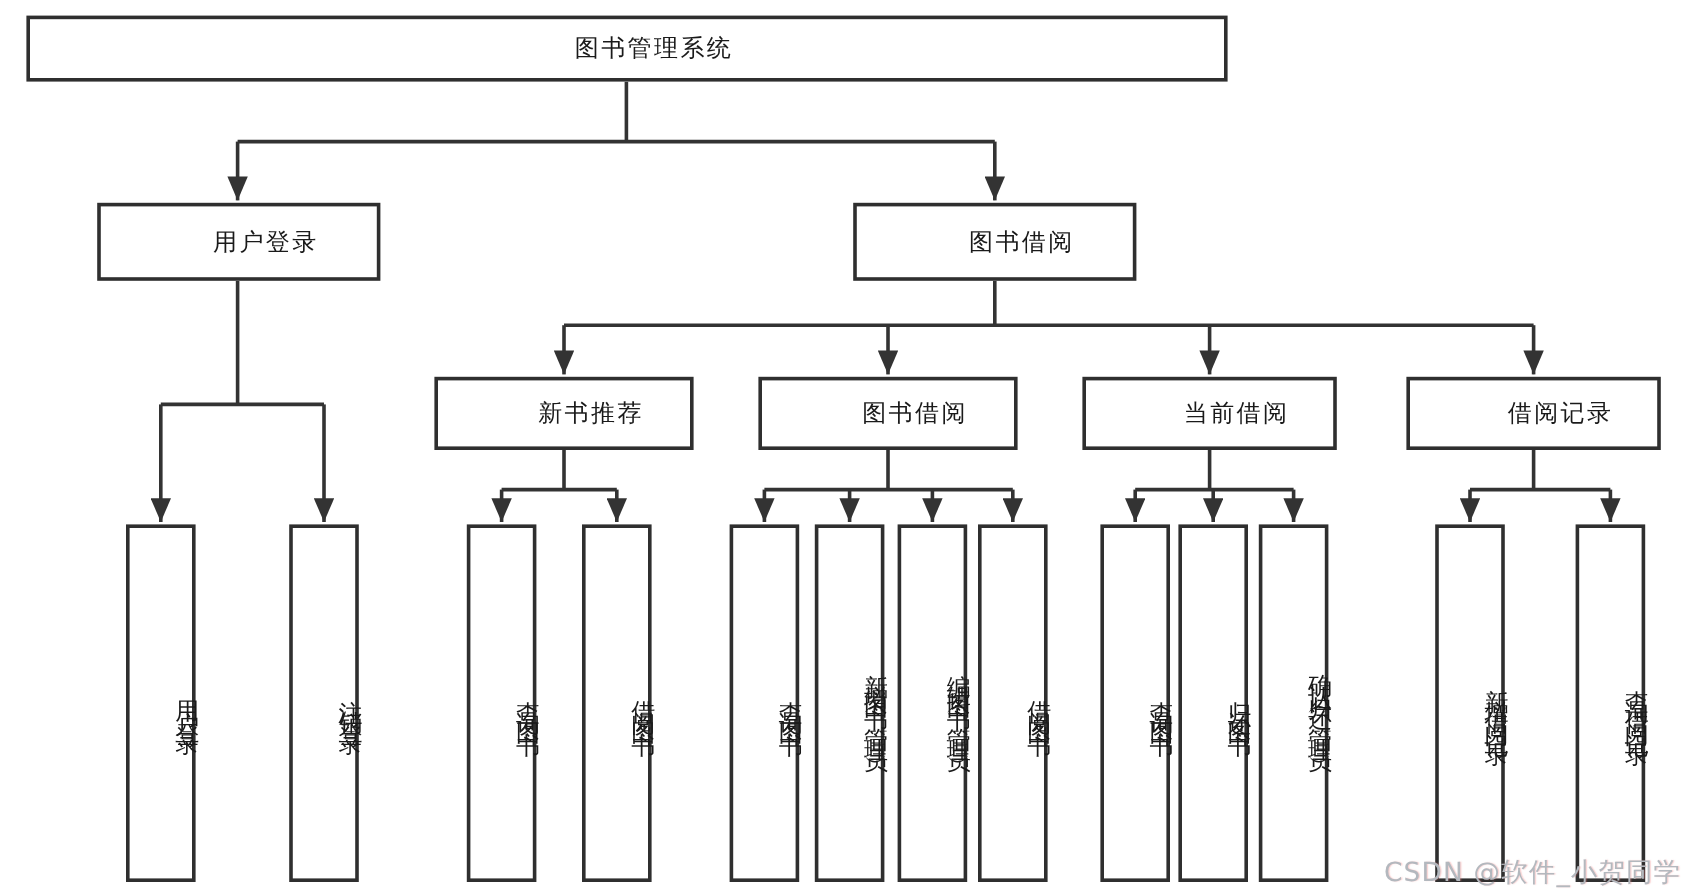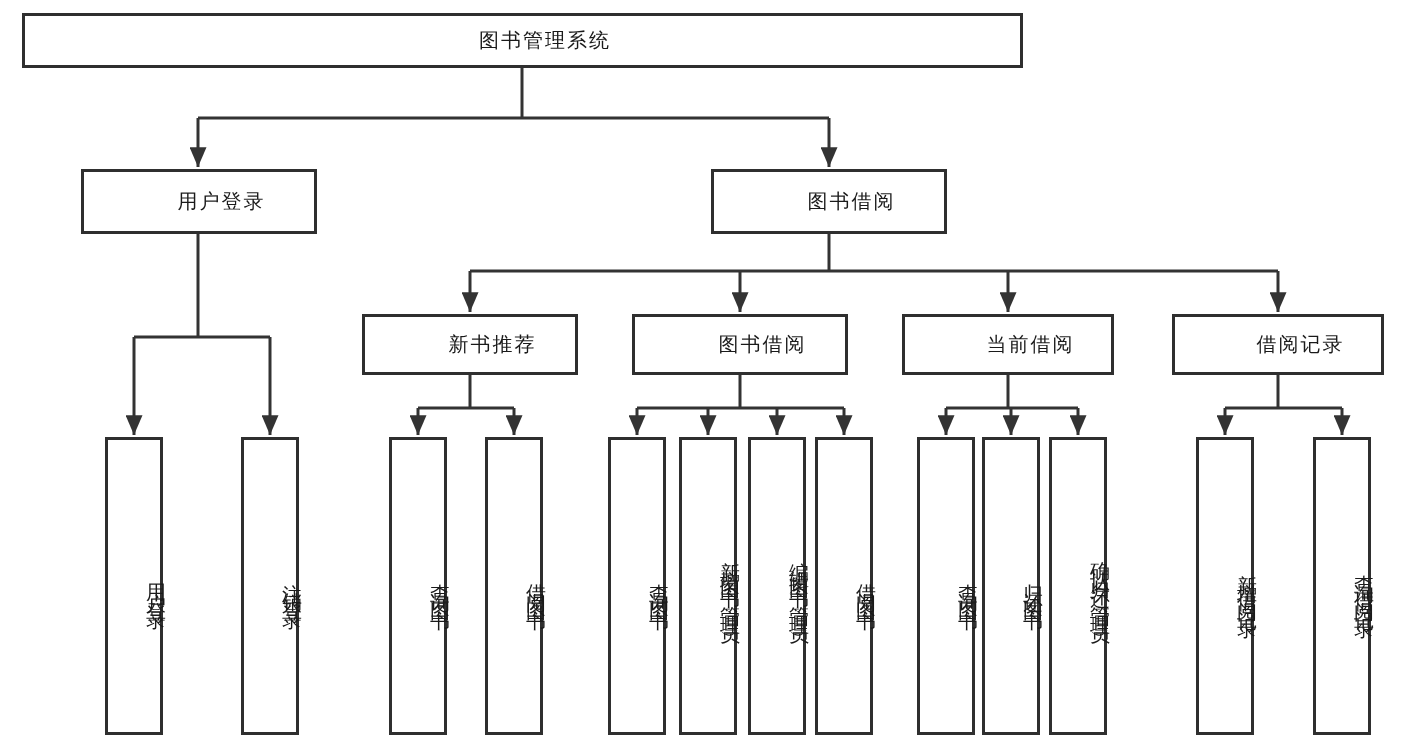--- a/index.html
+++ b/index.html
@@ -197,13 +197,14 @@
     <span>确认归还（管理员）</span>
   </div>
 
   <div class="box vbox leaf n-leaf-add-record">
     <span>新增借阅记录</span>
   </div>
   <div class="box vbox leaf n-leaf-query-record">
     <span>查询借阅记录</span>
   </div>
 
+  <div id="watermark">CSDN @软件_小贺同学</div>
 </div>
 
 </body></html>

